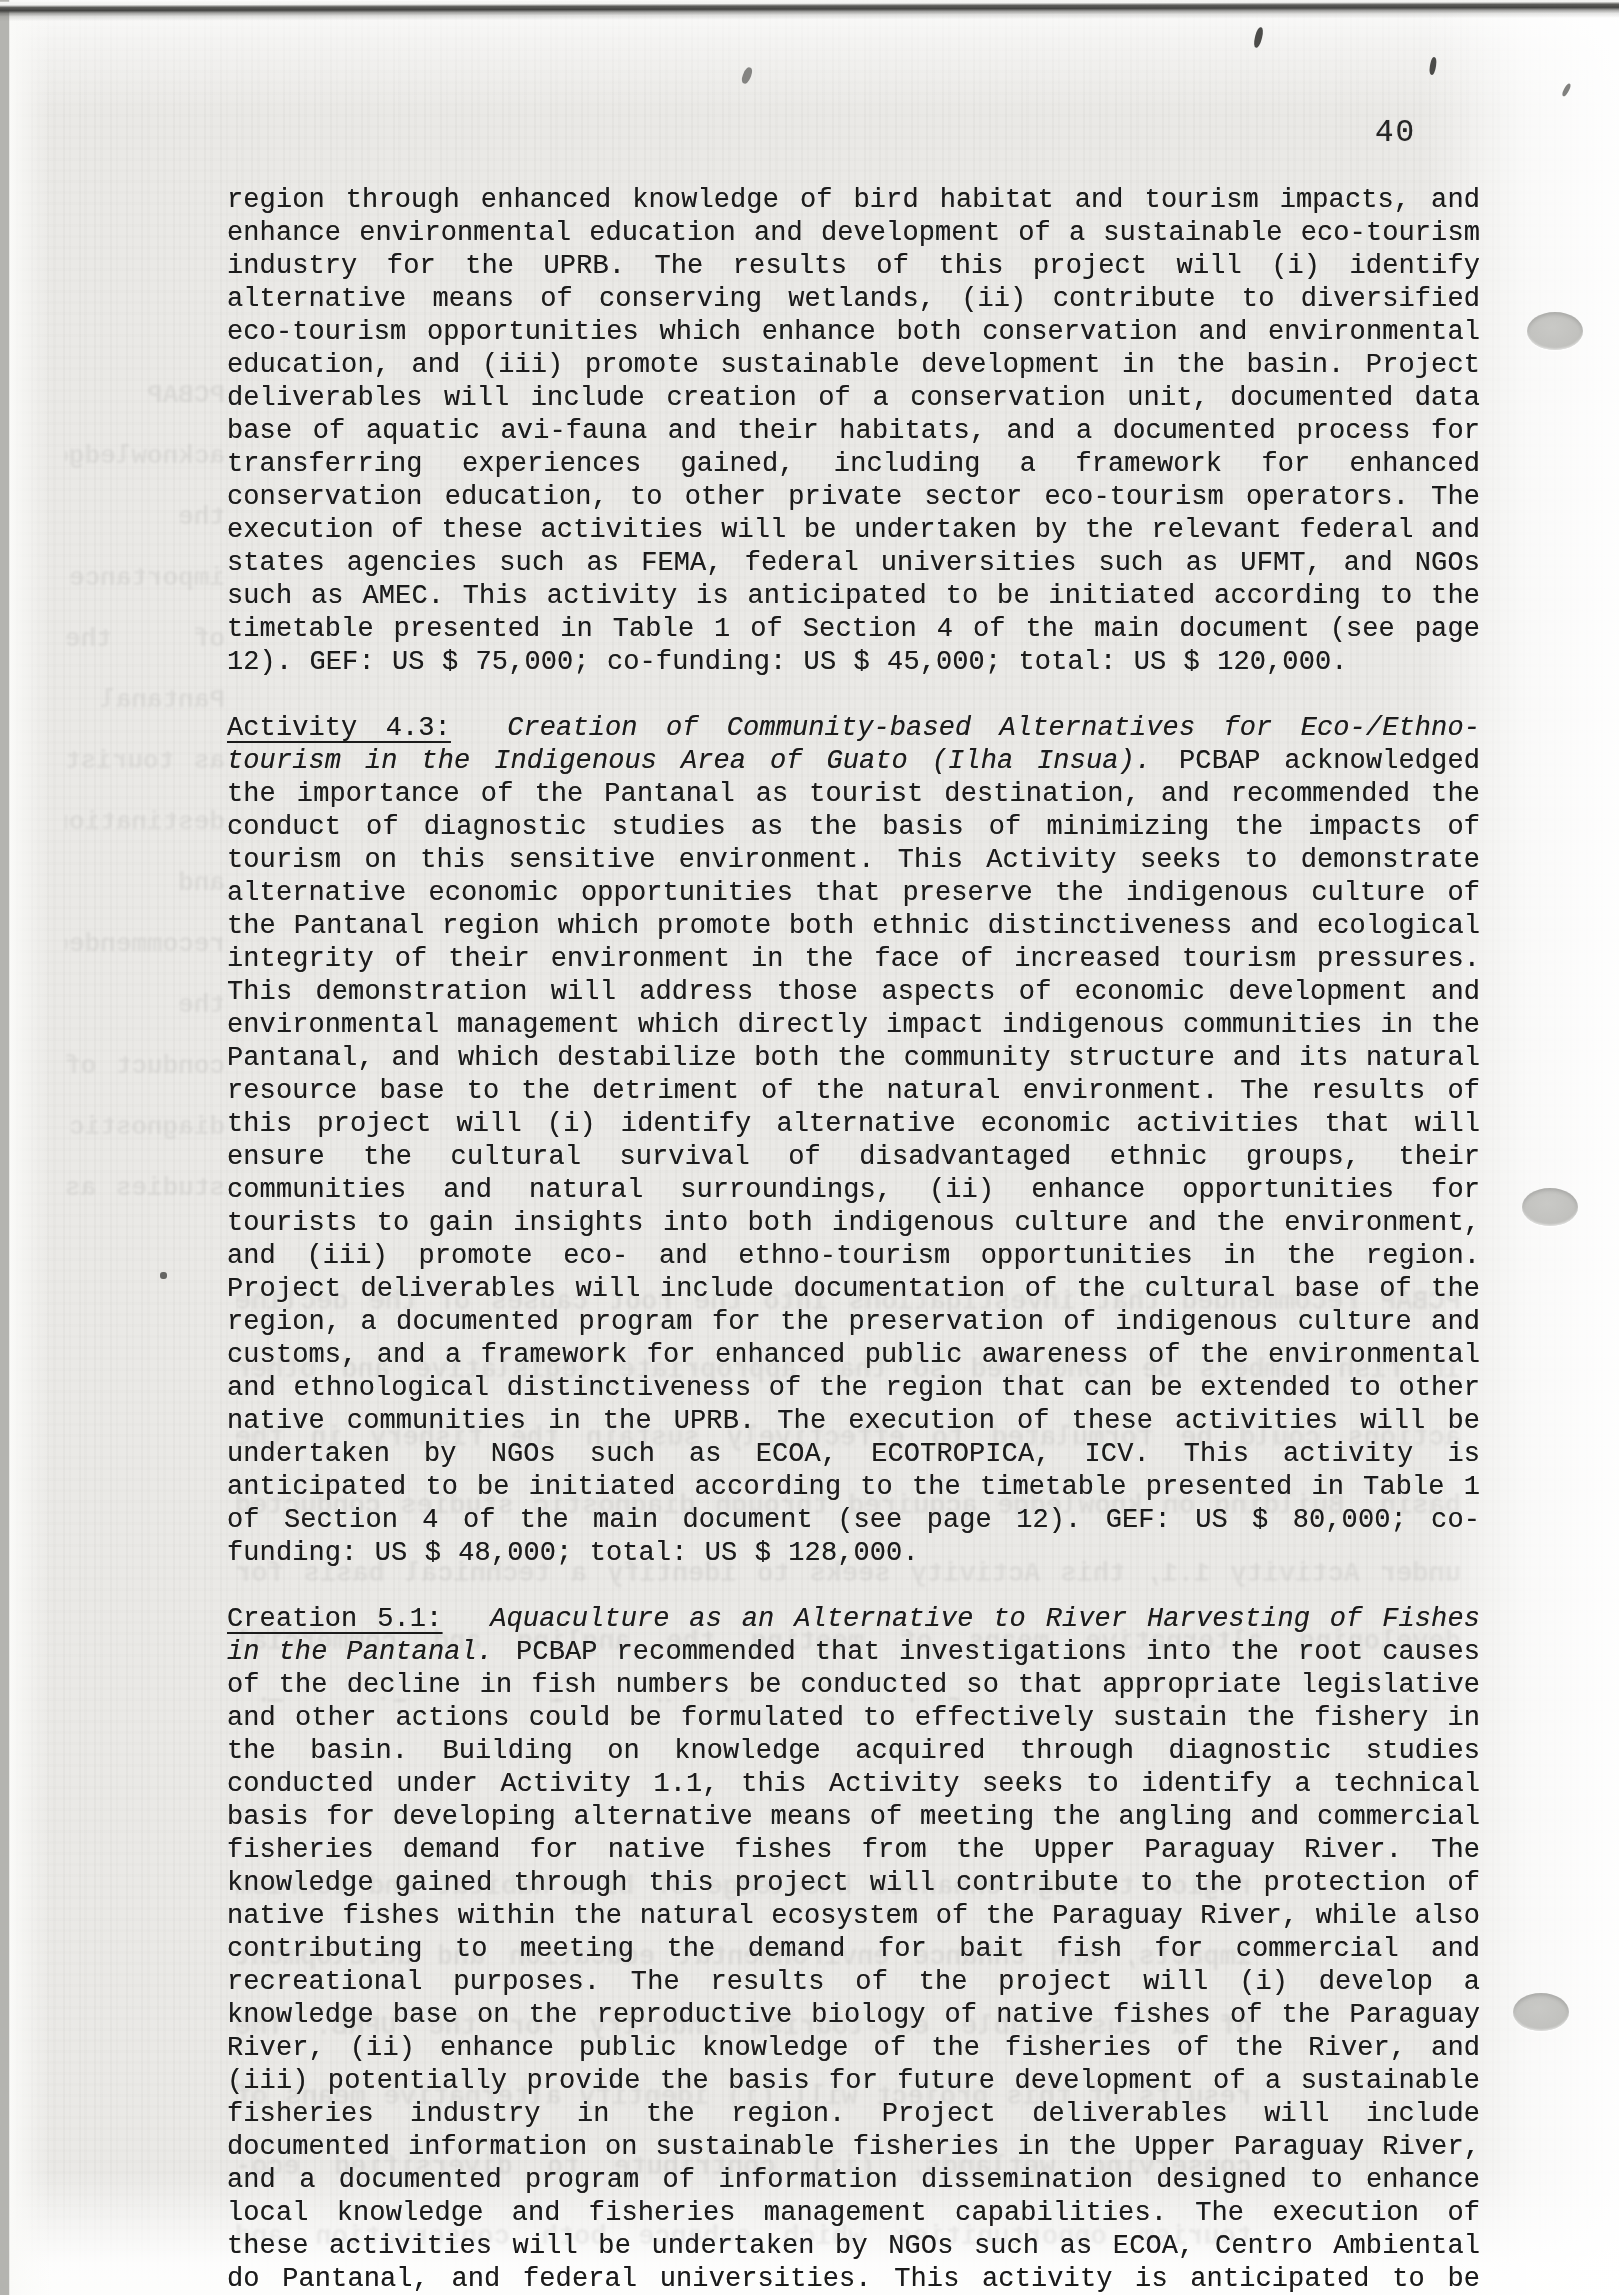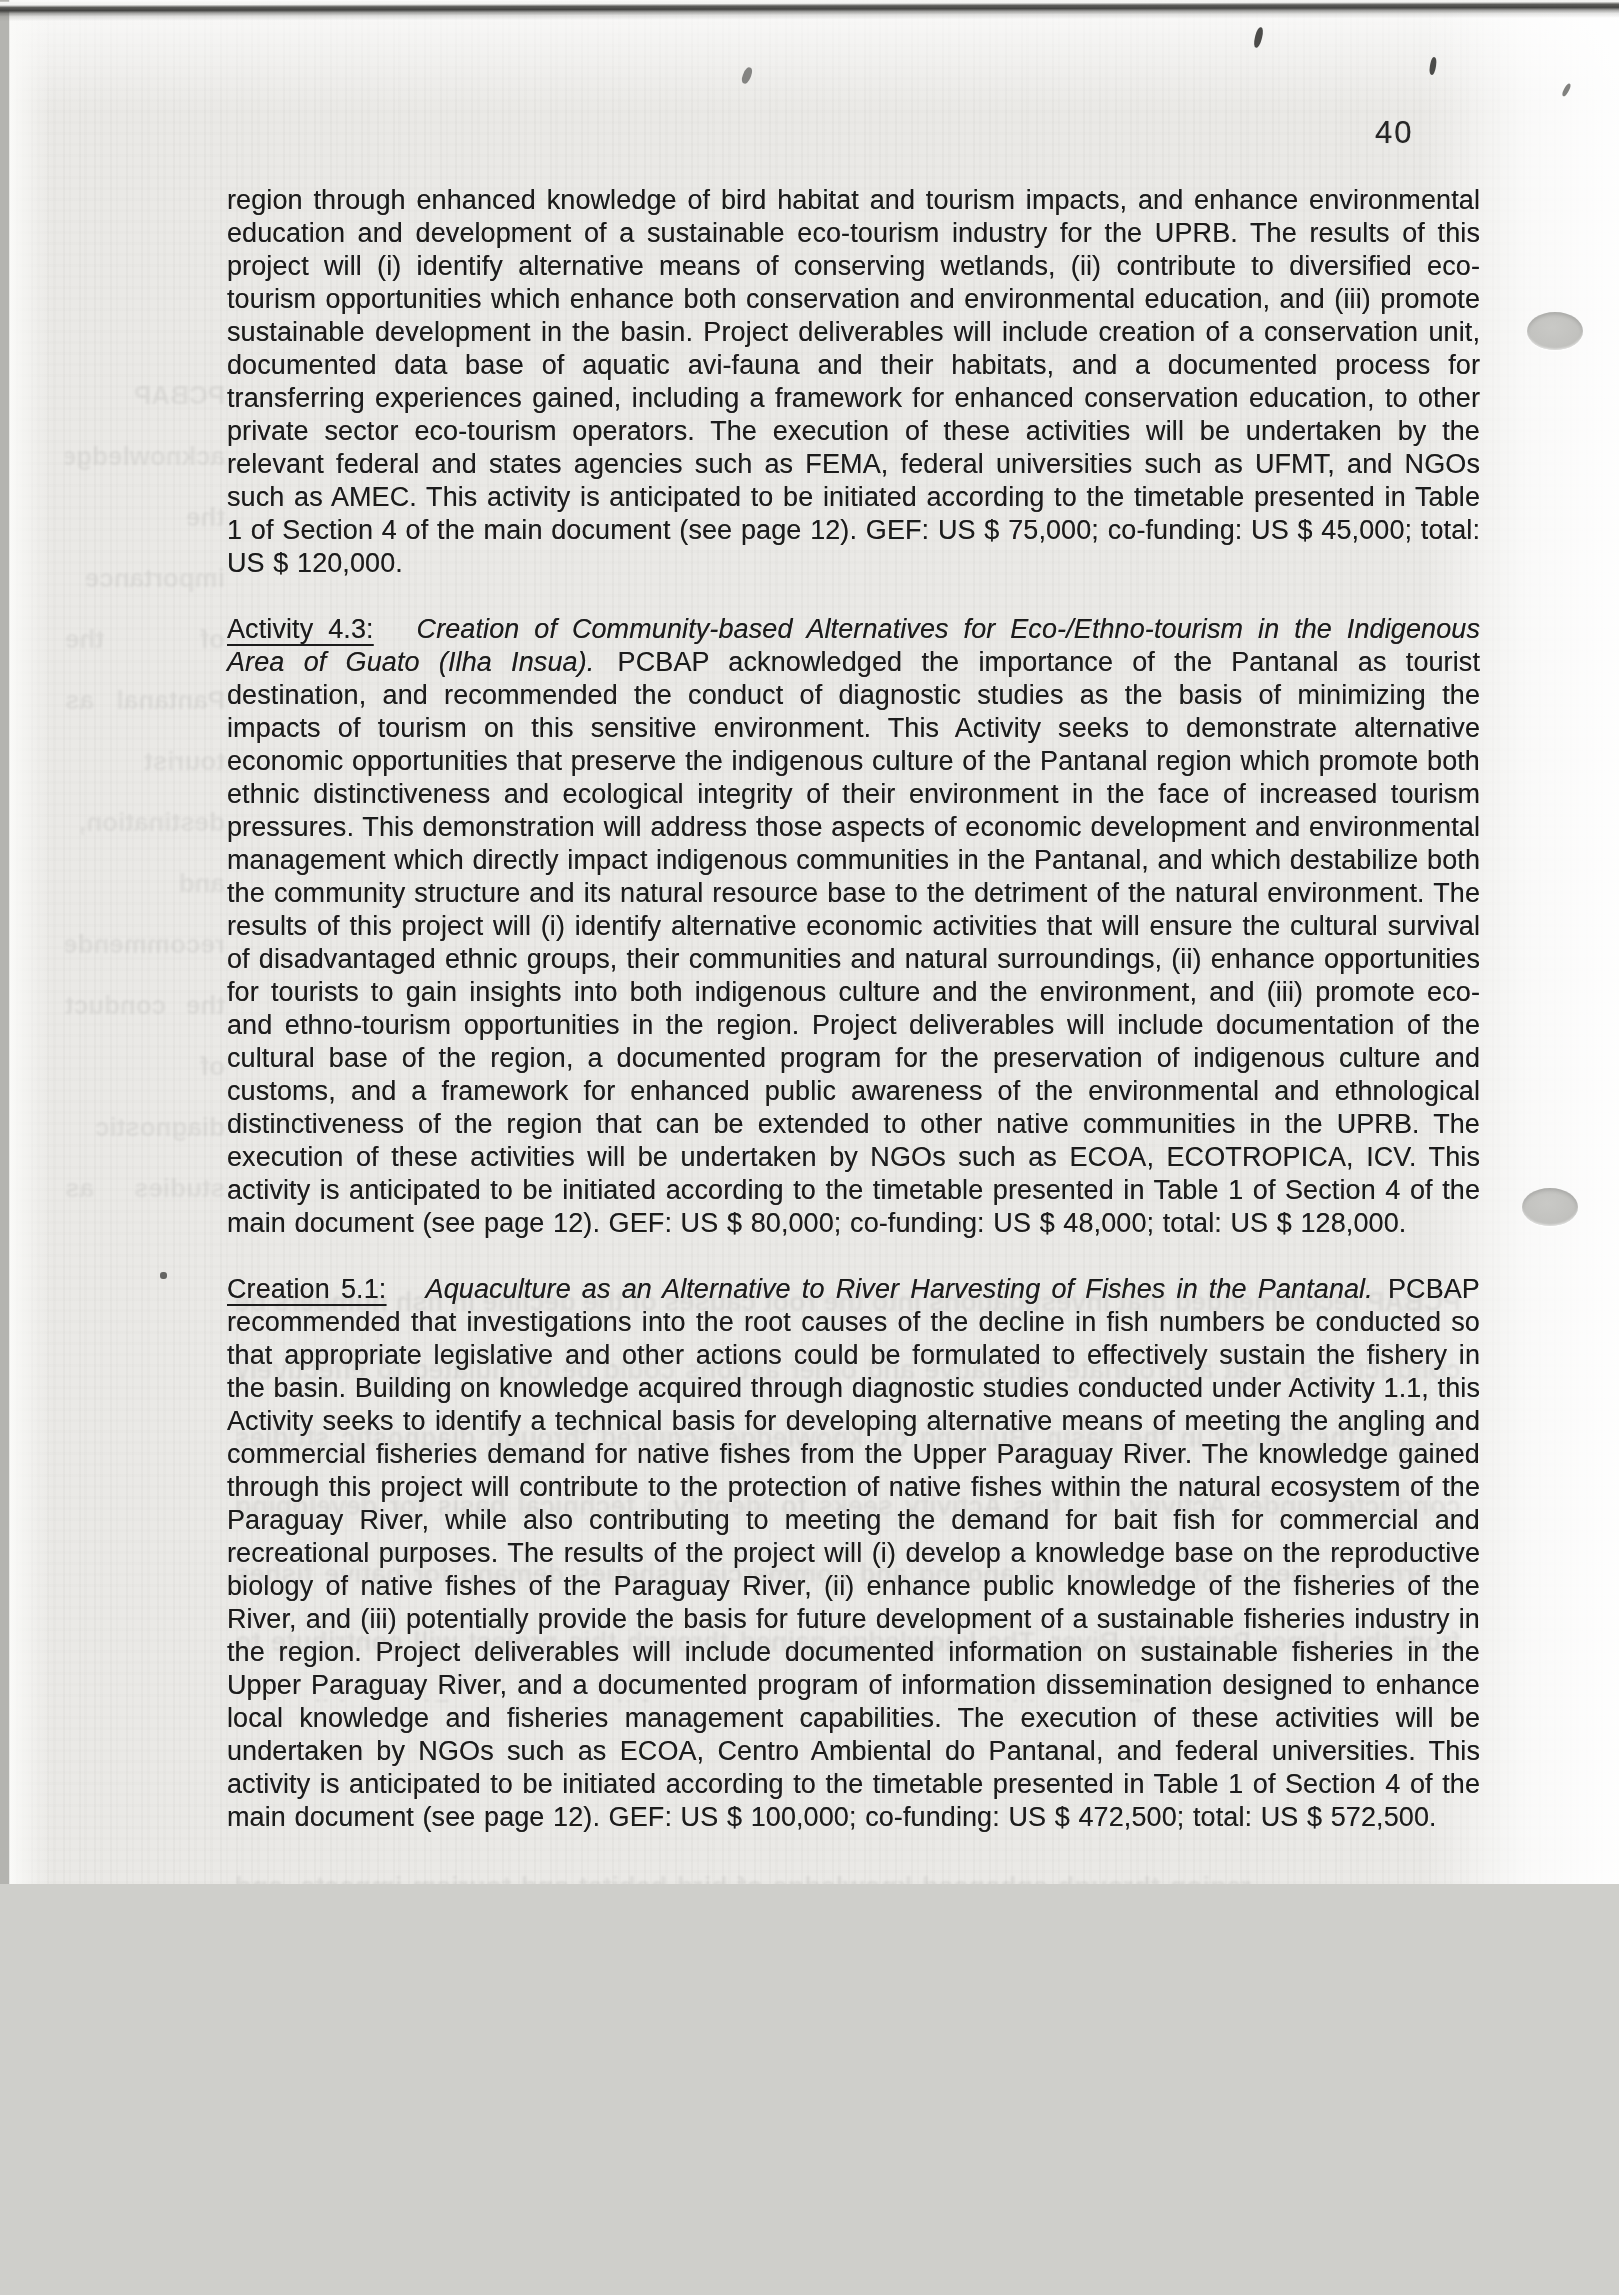--- a/index.html
+++ b/index.html
@@ -1,22 +1,22 @@
 <!DOCTYPE html>
 <html style="font-size:10.4px"><head>
 <meta charset="utf-8">
 <style>
   html, body { margin: 0; padding: 0; background: #cfcfcb; }
 
   .page {
     position: relative;
     width: 1620px;
-    height: 1884px;
+    height: 2295px;
     overflow: hidden;
-    font-family: Liberation Sans, sans-serif;
+    font-family: Liberation Mono, monospace;
     background:
       linear-gradient(90deg, #b4b4b0 0px, #b4b4b0 8.5px, #fafaf8 9.8px, rgba(250,250,248,0.55) 27px, rgba(250,250,248,0) 52px),
       linear-gradient(90deg, rgba(255,255,255,0) 1422px, rgba(255,255,255,0.75) 1526px, rgba(255,255,255,0.95) 1620px),
       linear-gradient(180deg, rgba(255,255,255,0.85) 0px, rgba(255,255,255,0.5) 39px, rgba(255,255,255,0) 111px),
       linear-gradient(180deg, rgba(255,255,255,0) 2172px, rgba(255,255,255,0.9) 2263px, #fdfdfc 2295px),
       repeating-linear-gradient(90deg, rgba(125,125,118,0.05) 0px 2px, rgba(0,0,0,0) 2px 5.9px, rgba(140,140,132,0.035) 5.9px 8.5px, rgba(0,0,0,0) 8.5px 15.7px),
       repeating-linear-gradient(0deg, rgba(120,120,112,0.02) 0px 3.3px, rgba(0,0,0,0) 3.3px 11px),
       #eae9e6;
   }
 

